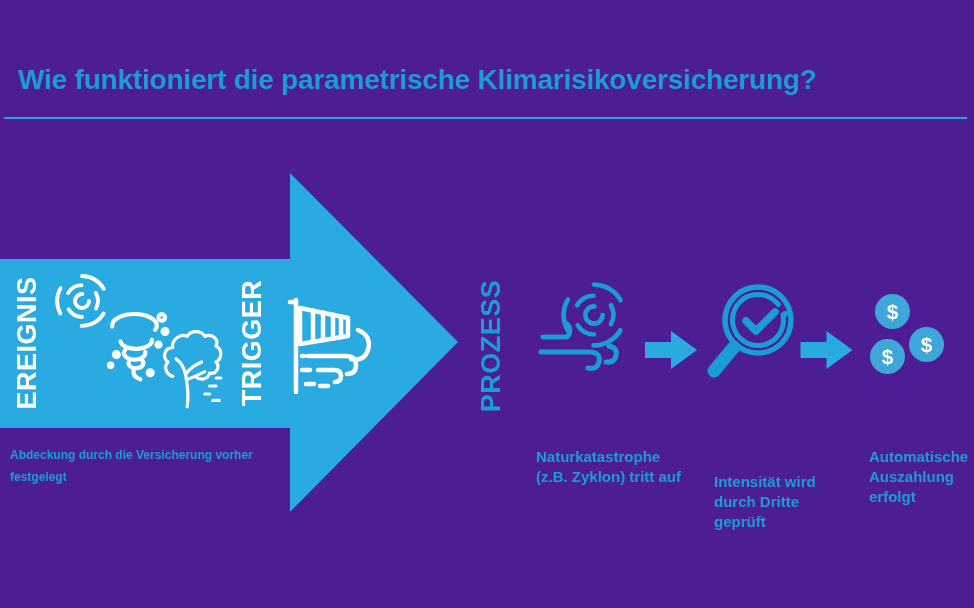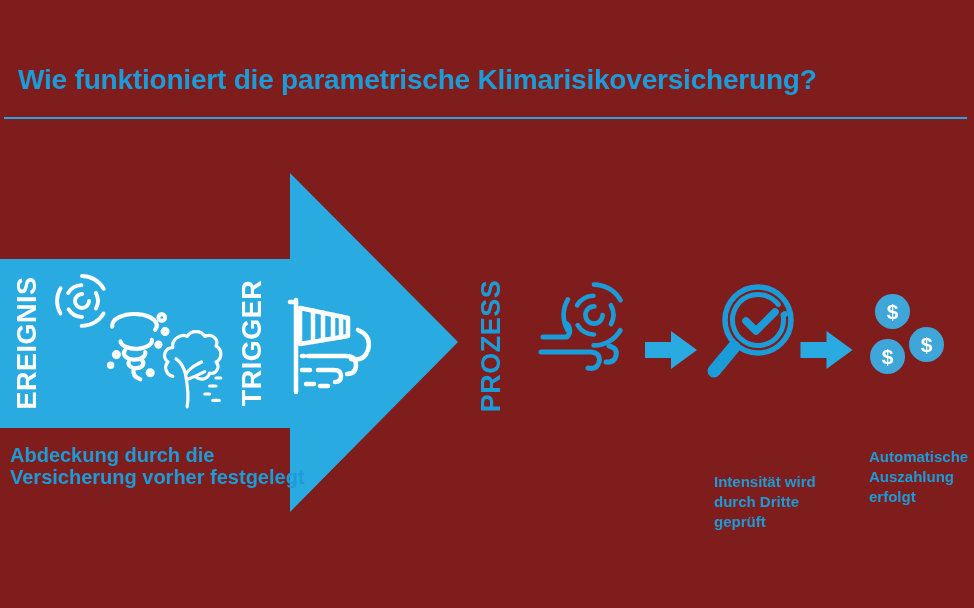--- a/index.html
+++ b/index.html
@@ -1,28 +1,28 @@
 <!DOCTYPE html>
 <html style="--arrow: #29abe2; --accent: #1a9cd8; --coin: #3fa6d9; --divider: #2aa3da;"><head>
 <meta charset="utf-8">
 <style>
   html,body{margin:0;padding:0;background:#fff;}
-  .canvas{position:relative;width:974px;height:608px;background:#7f1d1d;overflow:hidden;
+  .canvas{position:relative;width:974px;height:608px;background:#4c1d95;overflow:hidden;
           font-family:"Liberation Sans",sans-serif;}
   .title{position:absolute;left:18px;top:64px;font-size:28px;font-weight:bold;
          color:var(--accent);letter-spacing:-0.2px;white-space:nowrap;}
   .divider{position:absolute;left:4px;top:117px;width:963px;height:2px;background:var(--divider);}
   .abs{position:absolute;}
   .vlabel{position:absolute;transform:translate(-50%,-50%) rotate(-90deg);
           font-weight:bold;font-size:27px;letter-spacing:0.5px;white-space:nowrap;}
   .vlabel.white{color:#ffffff;}
   .vlabel.blue{color:var(--accent);}
   .caption{position:absolute;font-weight:bold;color:var(--accent);
            font-size:15px;line-height:20px;}
-  .caption.big{font-size:20px;line-height:22px;}
+  .caption.big{font-size:12px;line-height:22px;}
   .coin{position:absolute;width:35px;height:35px;border-radius:50%;background:var(--coin);
         color:#fff;font-weight:bold;font-size:21px;display:flex;align-items:center;
         justify-content:center;}
   svg{display:block;}
   .wicon{stroke:#ffffff;fill:none;stroke-linecap:round;stroke-linejoin:round;}
   .bicon{stroke:var(--accent);fill:none;stroke-linecap:round;stroke-linejoin:round;}
 </style>
 </head>
 <body>
 
@@ -128,16 +128,17 @@
   <svg class="abs" style="left:800px;top:331px" width="53" height="38" viewBox="0 0 52 38">
     <polygon points="0,11 26,11 26,0 52,19 26,38 26,27 0,27" style="fill:var(--arrow)"></polygon>
   </svg>
 
   <div class="abs" style="left:864px;top:288px;width:102px;height:92px">
     <div class="coin" style="left:11px;top:6px">$</div>
     <div class="coin" style="left:45px;top:39px">$</div>
     <div class="coin" style="left:6px;top:51px">$</div>
   </div>
 
+  <div class="caption" style="left:536px;top:447px;width:148px">Naturkatastrophe (z.B. Zyklon) tritt auf</div>
   <div class="caption" style="left:714px;top:472px;width:125px">Intensität wird durch Dritte geprüft</div>
   <div class="caption" style="left:869px;top:447px;width:118px">Automatische Auszahlung erfolgt</div>
 
 </div>
 
 </body></html>

